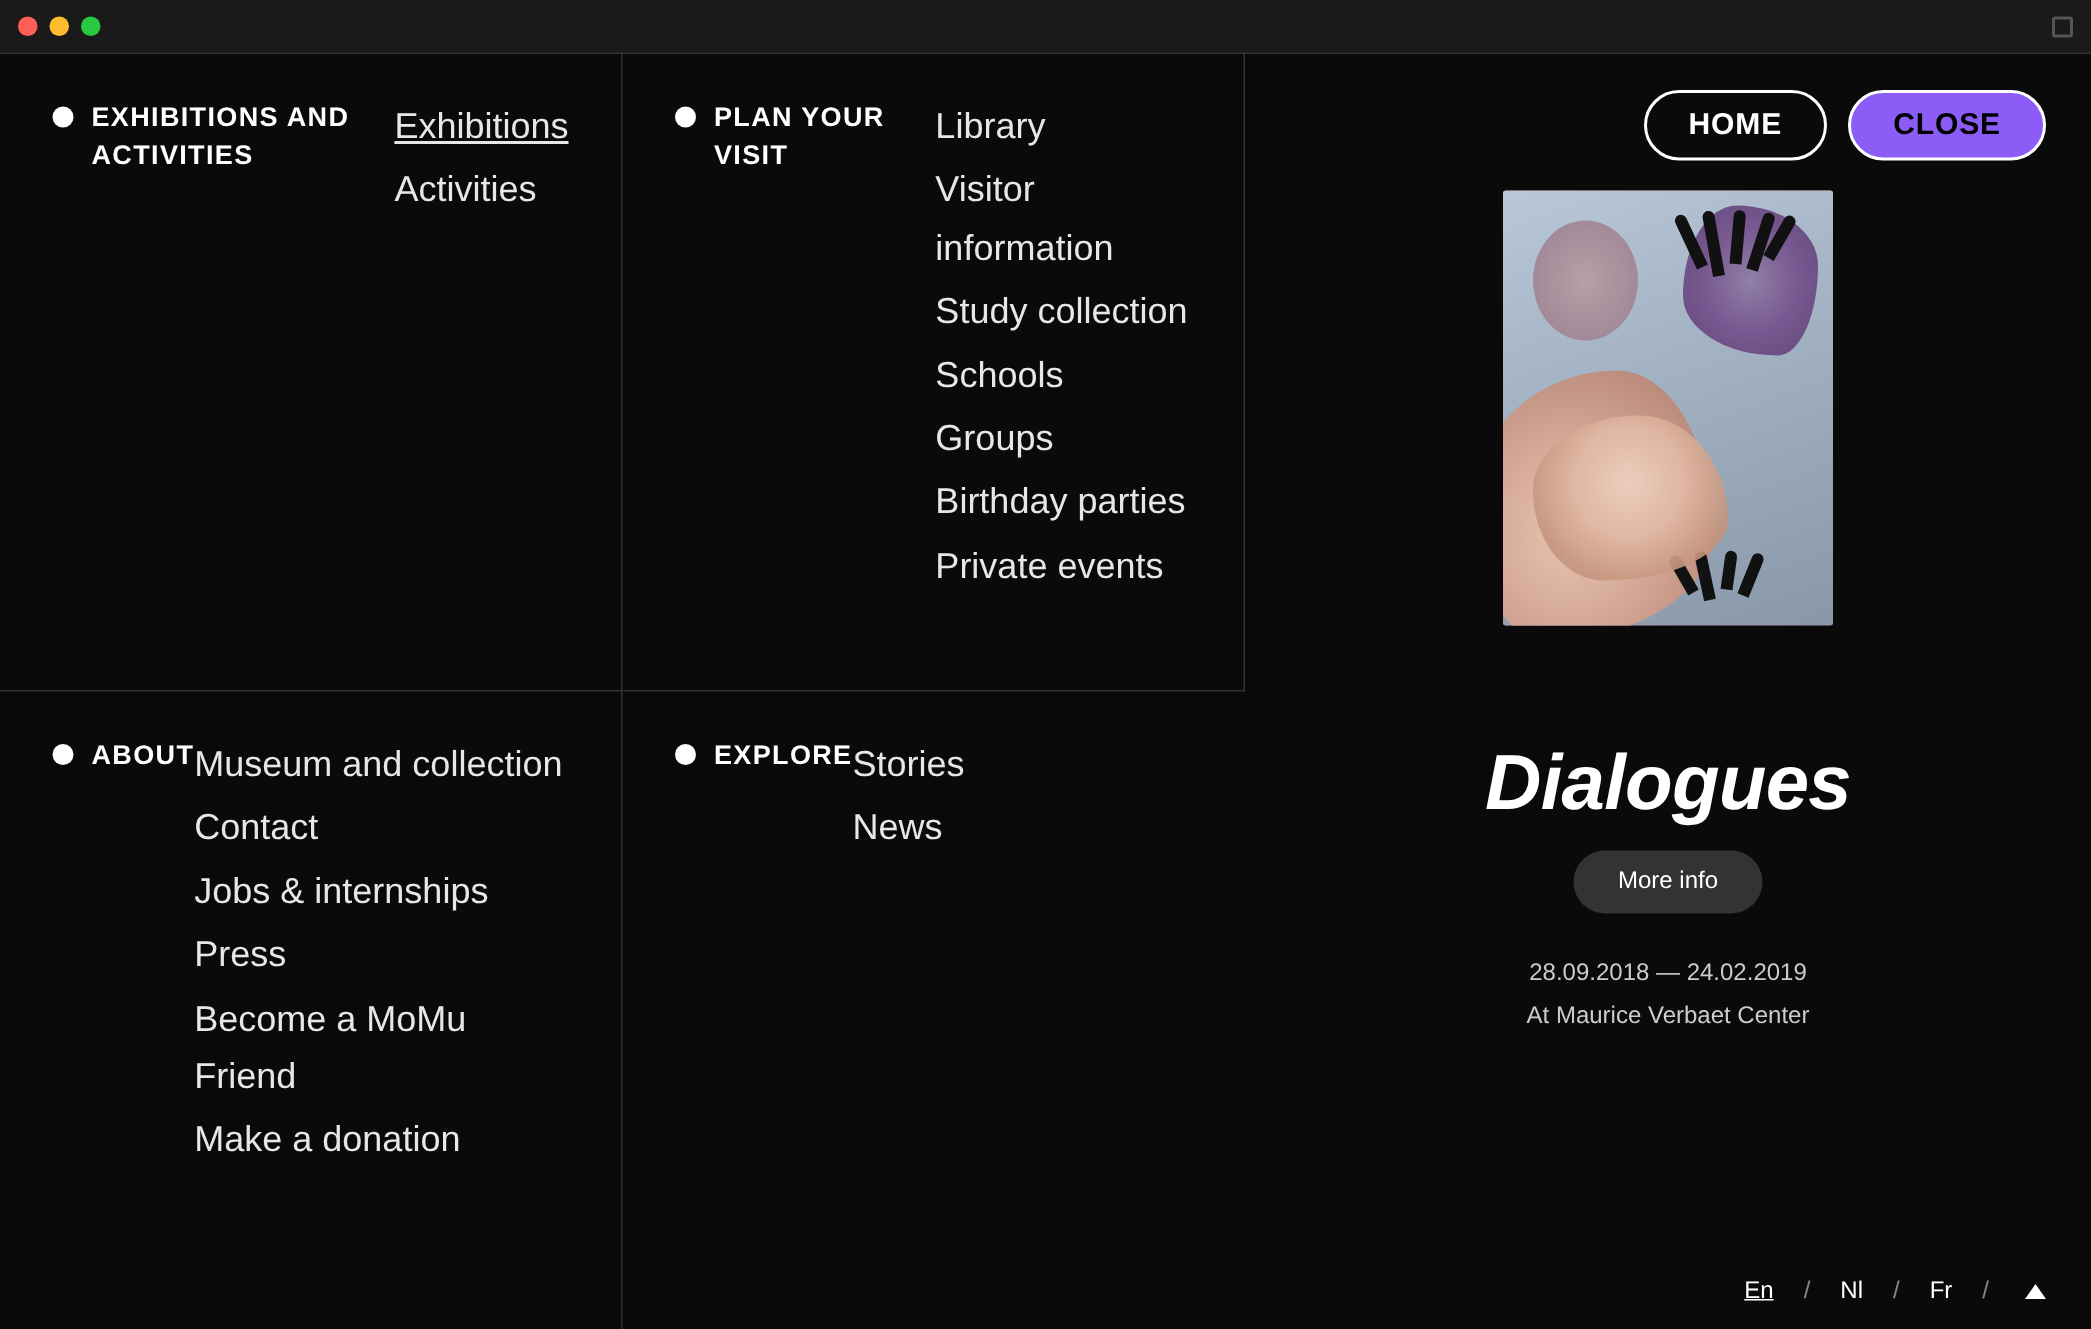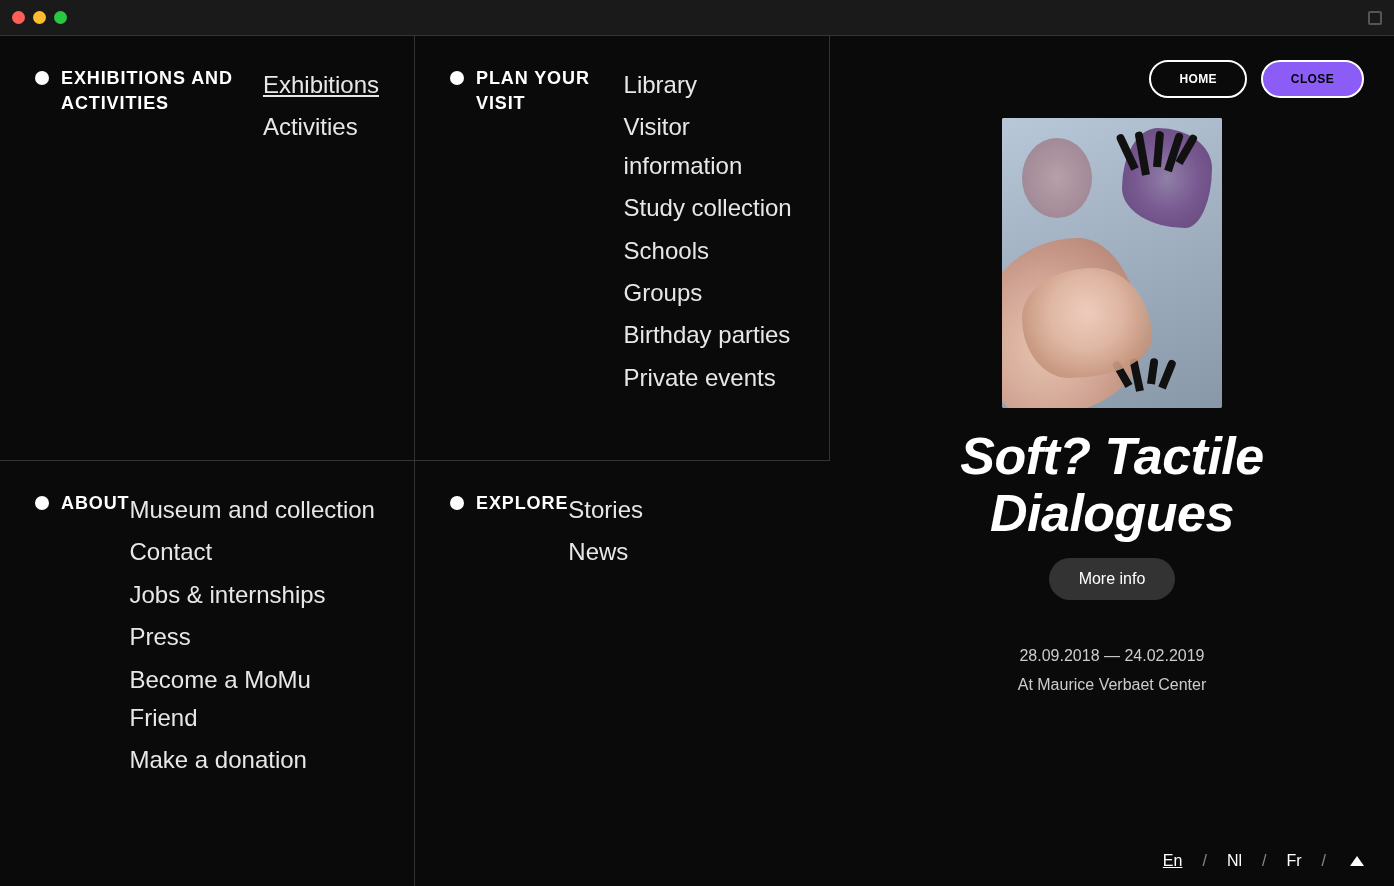--- a/index.html
+++ b/index.html
@@ -144,21 +144,21 @@
       gap: 14px;
       padding: 24px 30px 20px 30px;
     }
 
     .btn-home, .btn-close {
       border: 2px solid #fff;
       background: transparent;
       color: #fff;
       border-radius: 30px;
       padding: 10px 28px;
-      font-size: 12px;
+      font-size: 20px;
       font-weight: 600;
       cursor: pointer;
       letter-spacing: 0.03em;
     }
 
     .btn-close {
       background: #8b5cf6;
       color: #000;
     }
 
@@ -259,21 +259,21 @@
       padding: 12px 30px;
       font-size: 16px;
       cursor: pointer;
       display: inline-block;
       margin-bottom: 16px;
     }
 
     .feature-dates {
       font-size: 16px;
       color: #ccc;
-      margin-top: 26px;
+      margin-top: 10px;
       line-height: 1.8;
       text-align: center;
     }
 
     
     .language-bar {
       display: flex;
       justify-content: flex-end;
       align-items: center;
       padding: 16px 30px;
@@ -383,21 +383,21 @@
             <div class="spike" style="left:33px;transform:rotate(22deg);height:30px;background:#111;"></div>
           </div>
         </div>
 
         <div style="position:absolute;bottom:30px;left:20px;width:130px;height:110px;background:radial-gradient(ellipse at 50% 40%,#f0d0c0 0%,#e0b8a4 40%,#c89880 70%,#b08070 100%);border-radius:60% 50% 70% 40% / 50% 70% 40% 60%;opacity:0.9;"></div>
       </div>
     </div>
 
     <div class="feature-text">
       <div class="feature-title">
-        <span>Soft? Tactile</span><br>
+        <br>
         <span>Dialogues</span>
       </div>
       <button class="more-info-btn">More info</button>
       <div class="feature-dates">
         <div>28.09.2018 — 24.02.2019</div>
         <div>At Maurice Verbaet Center</div>
       </div>
     </div>
 
     <div class="language-bar">

